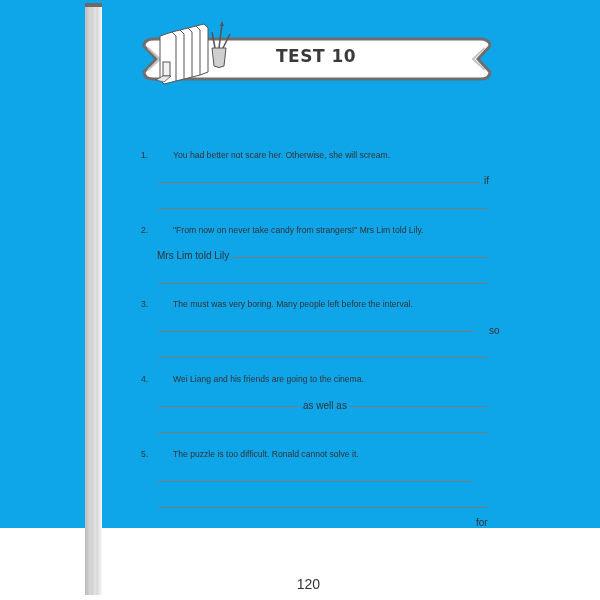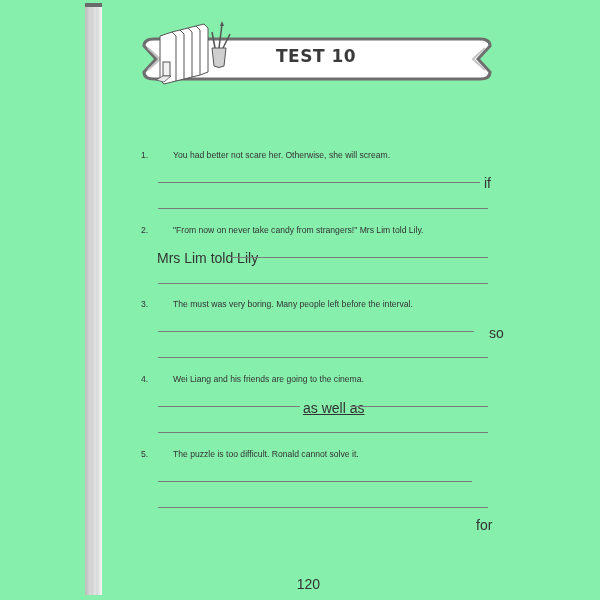--- a/index.html
+++ b/index.html
@@ -11,22 +11,22 @@
     overflow: hidden;
   }
   body {
     position: relative;
     font-family: "Liberation Sans", sans-serif;
     color: #2a2a2a;
   }
   .page {
     position: absolute;
     left: 0; top: 0;
-    width: 600px; height: 600px;
-    background: #86efac;
+    width: 600px; height: 528px;
+    background: #0ea5e9;
   }
   .binding {
     position: absolute;
     left: 85px;
     top: 3px;
     width: 17px;
     height: 592px;
     background: linear-gradient(to right,
       #bdbdbd 0px, #c9c9c9 3px, #dadada 5px, #cfcfcf 7px,
       #e4e4e4 10px, #d6d6d6 12px, #ececec 15px, #f6f6f6 17px);
@@ -94,21 +94,21 @@
     top: 0;
     white-space: nowrap;
   }
   .line {
     position: absolute;
     height: 0;
     border-top: 1px solid #7c7c7c;
   }
   .cue {
     position: absolute;
-    font-size: 14px;
+    font-size: 10px;
     color: #333;
     white-space: nowrap;
   }
   .page-number {
     position: absolute;
     left: 280px;
     top: 576px;
     width: 40px;
     text-align: right;
     font-size: 14px;
@@ -178,21 +178,21 @@
   </div>
   <div class="line" style="left:158px; top:331px; width:316px;"></div>
   <span class="cue" style="left:477px; top:325px;margin-left:12px;">so</span>
   <div class="line" style="left:158px; top:357px; width:330px;"></div>
 
   <div class="question" style="top:374px;">
     <span class="q-num">4.</span>
     <span class="q-text">Wei Liang and his friends are going to the cinema.</span>
   </div>
   <div class="line" style="left:158px; top:406px; width:142px;"></div>
-  <span class="cue" style="left:303px; top:400px;text-decoration:underline;">as well as</span>
+  <span class="cue" style="left:303px; top:400px;">as well as</span>
   <div class="line" style="left:350px; top:406px; width:138px;"></div>
   <div class="line" style="left:158px; top:432px; width:330px;"></div>
 
   <div class="question" style="top:449px;">
     <span class="q-num">5.</span>
     <span class="q-text">The puzzle is too difficult. Ronald cannot solve it.</span>
   </div>
   <div class="line" style="left:158px; top:481px; width:314px;"></div>
   <span class="cue" style="left:476px; top:475px;margin-top:42px;">for</span>
   <div class="line" style="left:158px; top:507px; width:330px;"></div>

